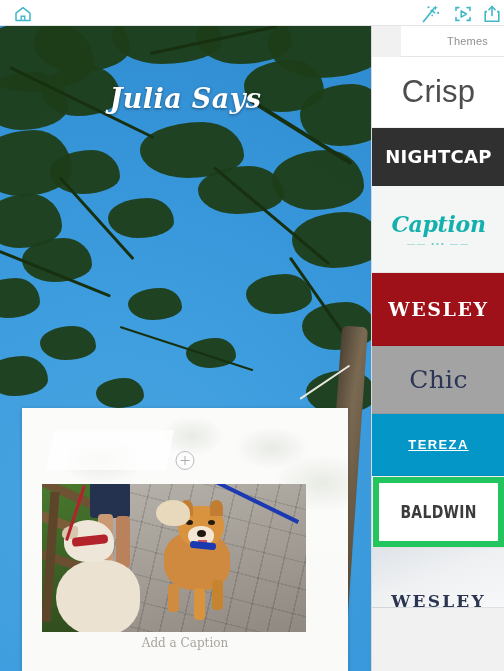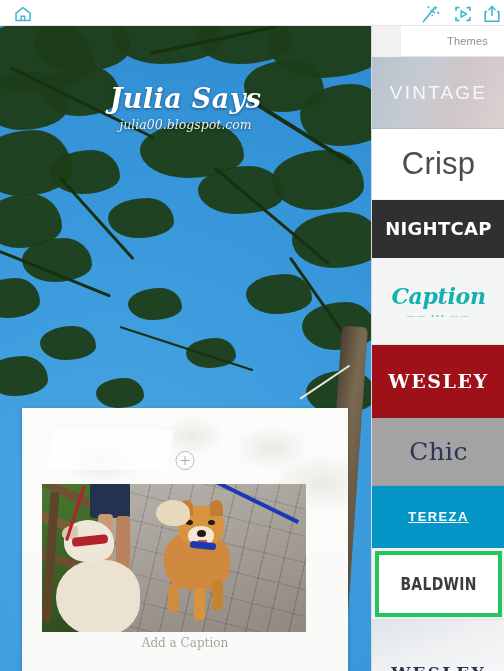--- a/index.html
+++ b/index.html
@@ -237,21 +237,21 @@
   }
   .t-tereza { height: 62px; background: #0496c7; }
   .t-tereza .theme-label {
     font-size: 13px; font-weight: bold; letter-spacing: 1.4px; color: #ffffff; text-decoration: underline;
   }
   .t-baldwin {
     height: 72px; background: #f2f2f2;
   }
   .t-baldwin .inner {
     width: 119px; height: 58px; background: #ffffff;
-    border: 4px solid #22c55e;
+    border: 6px solid #22c55e;
     display: flex; align-items: center; justify-content: center;
   }
   .t-baldwin .theme-label {
     font-family: "DejaVu Sans", sans-serif;
     font-size: 17px; font-weight: bold; color: #3b3b3b;
     letter-spacing: .4px;
     transform: scaleX(.82);
   }
   .t-wesley {
     height: 60px;
@@ -363,21 +363,20 @@
                   background:linear-gradient(95deg,#4a4032 0%, #7b6a52 40%, #5a4c3a 100%);
                   transform:rotate(4deg); border-radius:6px;"></div>
       <div style="position:absolute; left:318px; top:392px; width:14px; height:120px;
                   background:#6b5c47; transform:rotate(-16deg); border-radius:5px;"></div>
       <div class="branch" style="left:300px; top:372px; width:60px; height:2px; transform:rotate(-34deg); background:#e8e8e0;"></div>
       <div class="branch" style="left:252px; top:390px; width:70px; height:1.6px; transform:rotate(12deg); background:#dfe6ea;"></div>
     </div>
 
     <div id="title-block">
       <div id="blog-title">Julia Says</div>
-      <div id="blog-url">julia00.blogspot.com</div>
     </div>
 
     <div id="photo-card">
       <div id="card-ghost"></div>
       <div id="card-ghost-shape"></div>
 
       <div id="add-photo-btn" title="add"></div>
 
       <div id="card-photo">
         <div id="pavement"></div>
@@ -447,23 +446,20 @@
                     background:#1b39b0;transform:rotate(26deg);transform-origin:left center;"></div>
       </div>
 
       <div id="card-caption">Add a Caption</div>
     </div>
   </div>
 
   <div id="sidebar">
     <div id="themes-header">Themes</div>
     <div id="theme-list">
-        <div class="theme-row t-vintage">
-          <div class="theme-label">VINTAGE</div>
-        </div>
         <div class="theme-row t-crisp">
           <div class="theme-label">Crisp</div>
         </div>
         <div class="theme-row t-nightcap">
           <div class="theme-label">NIGHTCAP</div>
         </div>
         <div class="theme-row t-whimsy">
           <div class="theme-label">Caption</div>
           <div class="deco">—— ••• ——</div>
         </div>

